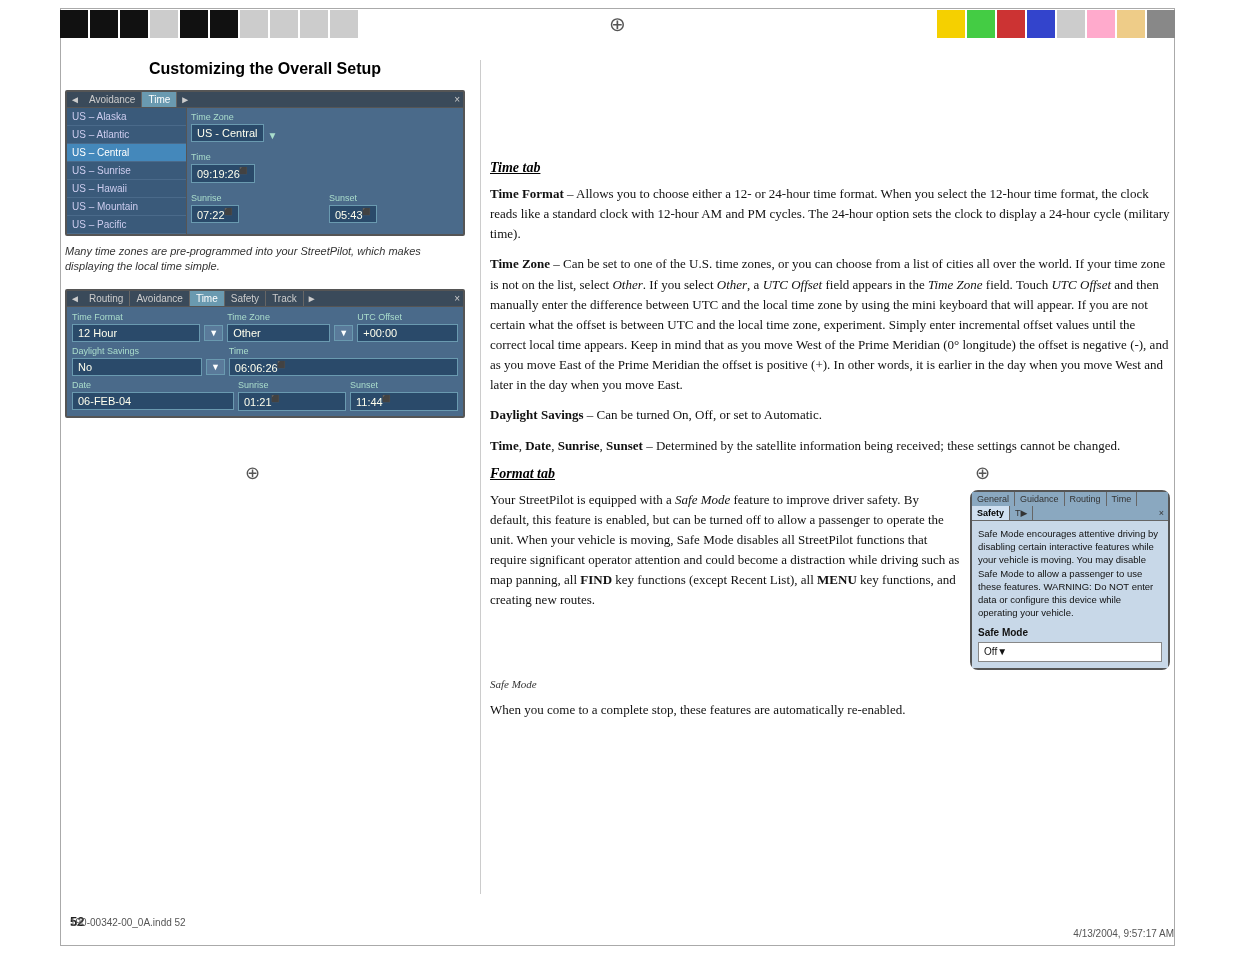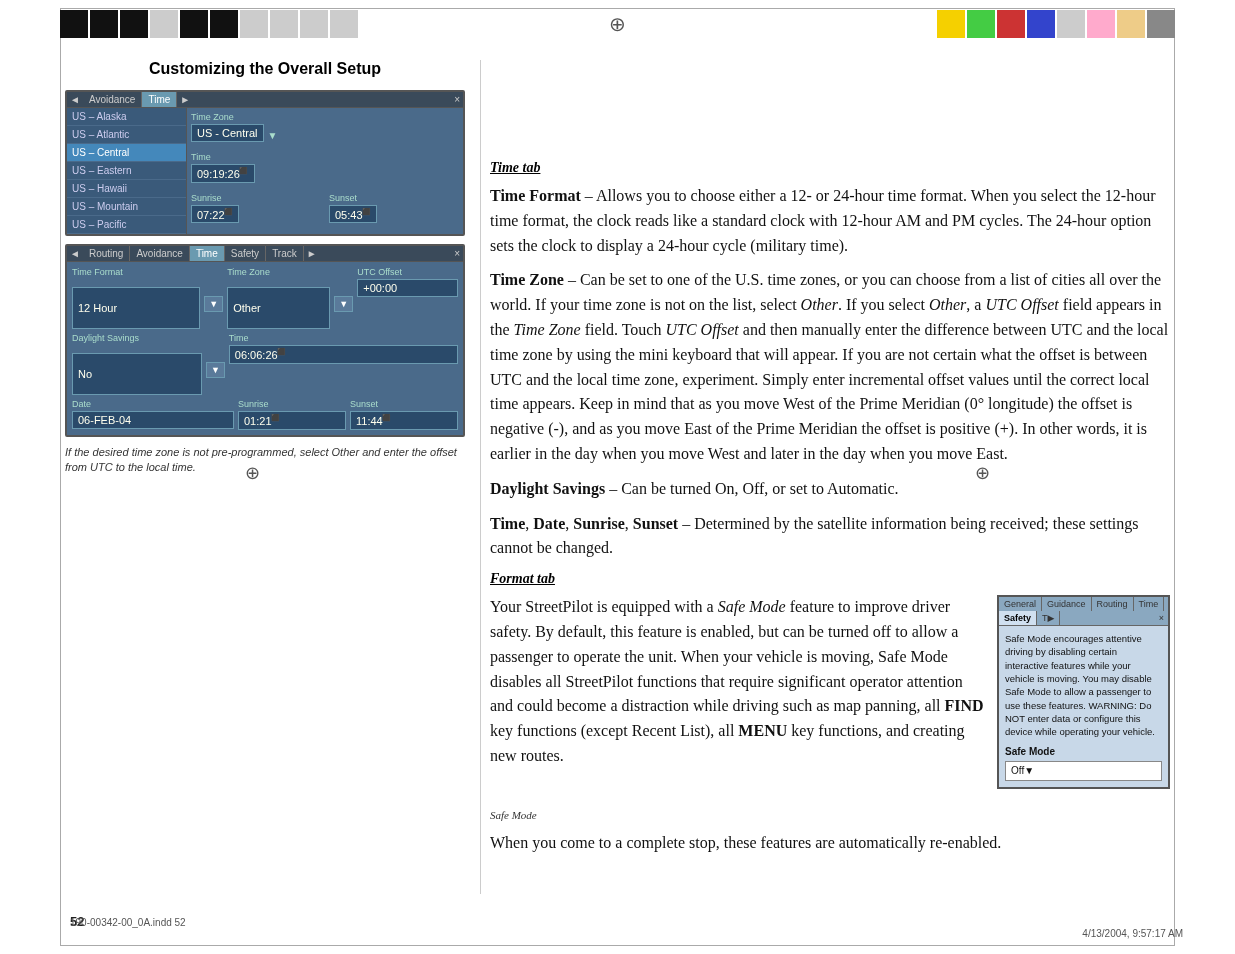--- a/index.html
+++ b/index.html
@@ -210,24 +210,23 @@
     }
     .gps-field-row {
       display: flex;
       align-items: center;
       gap: 4px;
     }
     .gps-field-value {
       background: #2a4a6a;
       border: 1px solid #6a9ab0;
       color: #ffe;
-      padding: 14px 5px;
+      padding: 2px 5px;
       font-size: 11px;
       flex: 1;
-      margin-top: 8px;
     }
     .gps-dropdown-arrow {
       background: #5a7a9a;
       border: 1px solid #6a9ab0;
       color: #fff;
       padding: 2px 4px;
       font-size: 9px;
     }
     .gps-field-value2 {
       background: #2a4a6a;
@@ -250,40 +249,40 @@
     .tab-heading {
       font-size: 14px;
       font-weight: bold;
       text-decoration: underline;
       color: #000;
       margin-bottom: 8px;
       font-style: italic;
     }
 
     .body-text {
-      font-size: 16px;
+      font-size: 13px;
       line-height: 1.55;
       margin-bottom: 10px;
       color: #111;
     }
 
     .body-text b { font-weight: bold; }
     .body-text i { font-style: italic; }
 
     
     .safety-screen {
       border: 2px solid #555;
       background: #b0c8e0;
       font-size: 10px;
       font-family: Arial, sans-serif;
       float: right;
-      width: 173px;
+      width: 200px;
       margin-left: 10px;
-      margin-bottom: 20px;
-      border-radius: 0;
+      margin-bottom: 8px;
+      border-radius: 8px;
     }
 
     .safety-tabs {
       display: flex;
       background: #8aa8c0;
       border-bottom: 1px solid #666;
       flex-wrap: wrap;
     }
     .safety-tab {
       padding: 2px 5px;
@@ -352,21 +351,21 @@
       position: absolute;
       bottom: 26px;
       left: 70px;
       font-size: 10px;
       color: #555;
       font-family: Arial, sans-serif;
     }
     .footer-right {
       position: absolute;
       bottom: 15px;
-      right: 52px;
+      right: 61px;
       font-size: 10px;
       color: #555;
       font-family: Arial, sans-serif;
     }
 
     
     .crosshair-left {
       position: absolute;
       left: 245px;
       top: 462px;
@@ -454,21 +453,21 @@
       <span class="gps-tab">Avoidance</span>
       <span class="gps-tab active">Time</span>
       <span class="gps-nav-arrow">►</span>
       <span class="gps-close-btn">×</span>
     </div>
     <div class="gps-body">
       <div class="gps-list">
         <div class="gps-list-item">US – Alaska</div>
         <div class="gps-list-item">US – Atlantic</div>
         <div class="gps-list-item highlighted">US – Central</div>
-        <div class="gps-list-item">US – Eastern</div>
+        <div class="gps-list-item">US – Sunrise</div>
         <div class="gps-list-item">US – Hawaii</div>
         <div class="gps-list-item">US – Mountain</div>
         <div class="gps-list-item">US – Pacific</div>
       </div>
       <div class="gps-right-panel">
         <div class="gps-label">Time Zone</div>
         <div style="display:flex;align-items:center;gap:4px;margin-bottom:6px;">
           <div class="gps-value-box">US - Central</div>
           <span style="color:#adc;font-size:10px;">▼</span>
         </div>
@@ -481,20 +480,21 @@
           </div>
           <div class="gps-col">
             <div class="gps-label">Sunset</div>
             <div class="gps-value-box">05:43<sup style="font-size:7px">⬛</sup></div>
           </div>
         </div>
       </div>
     </div>
   </div>
 
+  <div class="caption-text">Many time zones are pre-programmed into your StreetPilot, which makes displaying the local time simple.</div>
 
   <div class="gps-screen2">
     <div class="gps-tabs-row">
       <span class="gps-nav-arrow">◄</span>
       <span class="gps-tab">Routing</span>
       <span class="gps-tab">Avoidance</span>
       <span class="gps-tab active">Time</span>
       <span class="gps-tab">Safety</span>
       <span class="gps-tab">Track</span>
       <span class="gps-nav-arrow">►</span>
@@ -547,21 +547,20 @@
           <div class="gps-field-value2">01:21<sup style="font-size:7px">⬛</sup></div>
         </div>
         <div style="flex:0.8;">
           <div class="gps-label">Sunset</div>
           <div class="gps-field-value2">11:44<sup style="font-size:7px">⬛</sup></div>
         </div>
       </div>
     </div>
   </div>
 
-  <div class="caption-text">If the desired time zone is not pre-programmed, select Other and enter the offset from UTC to the local time.</div>
 </div>
 
 <div class="right-col">
   <div style="margin-top: 100px;">
 
     <div class="tab-heading">Time tab</div>
 
     <div class="body-text">
       <b>Time Format</b> – Allows you to choose either a 12- or 24-hour time format. When you select the 12-hour time format, the clock reads like a standard clock with 12-hour AM and PM cycles. The 24-hour option sets the clock to display a 24-hour cycle (military time).
     </div>

